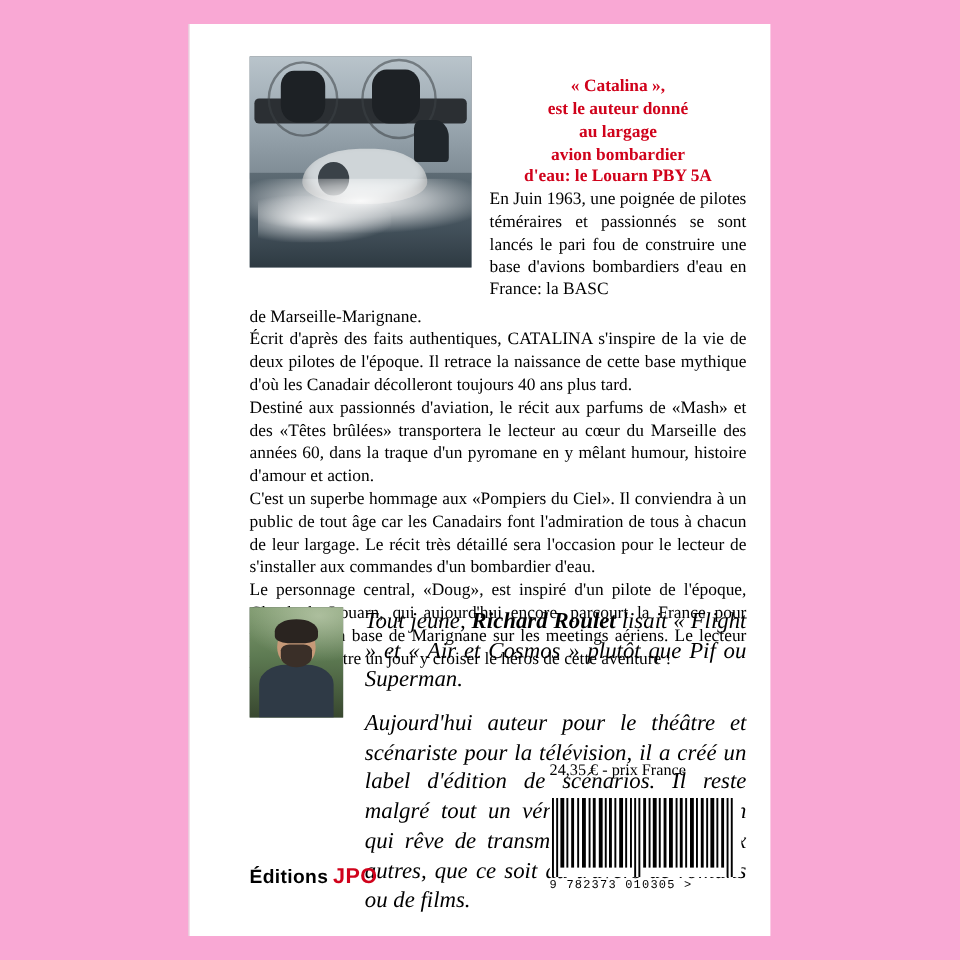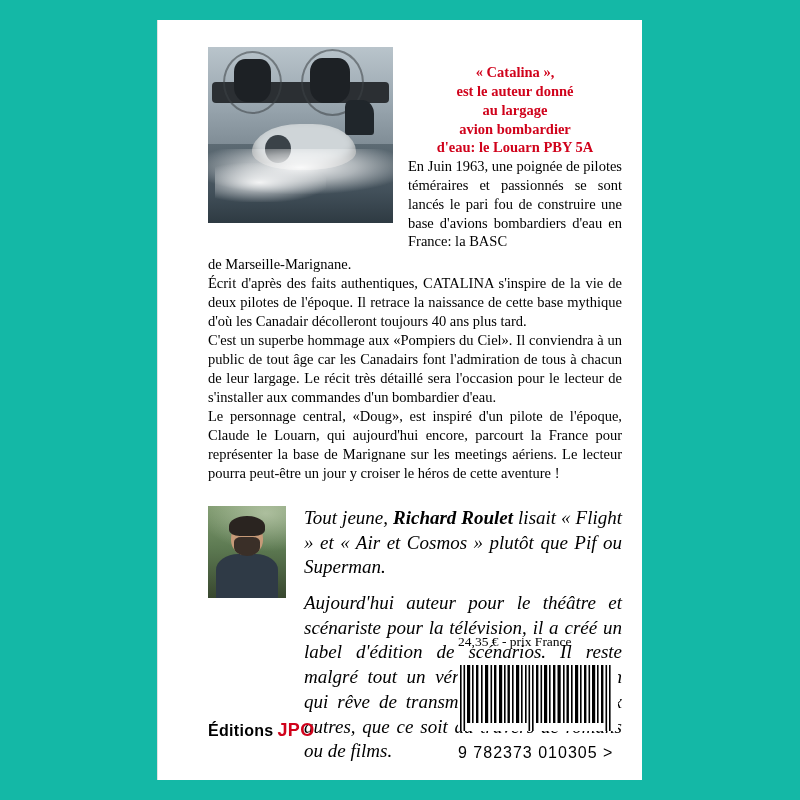--- a/index.html
+++ b/index.html
@@ -11,21 +11,21 @@
     height: 800px;
     background: #ffffff;
     font-family: "Liberation Serif", serif;
     color: #000000;
     overflow: hidden;
   }
   .page {
     position: relative;
     width: 800px;
     height: 800px;
-    background: #14b8a6;
+    background: #f9a8d4;
   }
   
   .spine-edge {
     position: absolute;
     left: 157px;
     top: 20px;
     width: 1px;
     height: 760px;
     background: #e2e2e2;
   }
@@ -289,23 +289,23 @@
     left: 300px;
     top: 645px;
     width: 160px;
   }
   .bars {
     height: 66px;
     width: 160px;
     display: block;
   }
   .barcode-digits {
-    margin-top: 13px;
-    font-family: Liberation Sans, sans-serif;
-    font-size: 16px;
+    margin-top: 2px;
+    font-family: Liberation Mono, monospace;
+    font-size: 10px;
     letter-spacing: 1px;
     white-space: nowrap;
   }
 
   
   .publisher {
     position: absolute;
     left: 50px;
     top: 700px;
     font-family: "Liberation Sans", sans-serif;
@@ -352,20 +352,21 @@
         <span class="ln">avion bombardier</span>
         <span class="ln">d'eau: le Louarn PBY 5A</span>
       </div>
 
       <div class="intro-para">En Juin 1963, une poignée de pilotes téméraires et passionnés se sont lancés le pari fou de construire une base d'avions bombardiers d'eau en France: la BASC</div>
     </div>
 
     <div class="body-text">
       <p>de Marseille-Marignane.</p>
       <p>Écrit d'après des faits authentiques, CATALINA s'inspire de la vie de deux pilotes de l'époque. Il retrace la naissance de cette base mythique d'où les Canadair décolleront toujours 40 ans plus tard.</p>
+      <p>Destiné aux passionnés d'aviation, le récit aux parfums de «Mash» et des «Têtes brûlées» transportera le lecteur au cœur du Marseille des années 60, dans la traque d'un pyromane en y mêlant humour, histoire d'amour et action.</p>
       <p>C'est un superbe hommage aux «Pompiers du Ciel». Il conviendra à un public de tout âge car les Canadairs font l'admiration de tous à chacun de leur largage. Le récit très détaillé sera l'occasion pour le lecteur de s'installer aux commandes d'un bombardier d'eau.</p>
       <p>Le personnage central, «Doug», est inspiré d'un pilote de l'époque, Claude le Louarn, qui aujourd'hui encore, parcourt la France pour représenter la base de Marignane sur les meetings aériens. Le lecteur pourra peut-être un jour y croiser le héros de cette aventure !</p>
     </div>
 
     <div class="author-block">
       <div class="author-photo">
         <div class="bg"></div>
         <div class="blur"></div>
         <div class="body"></div>
         <div class="head"></div>

